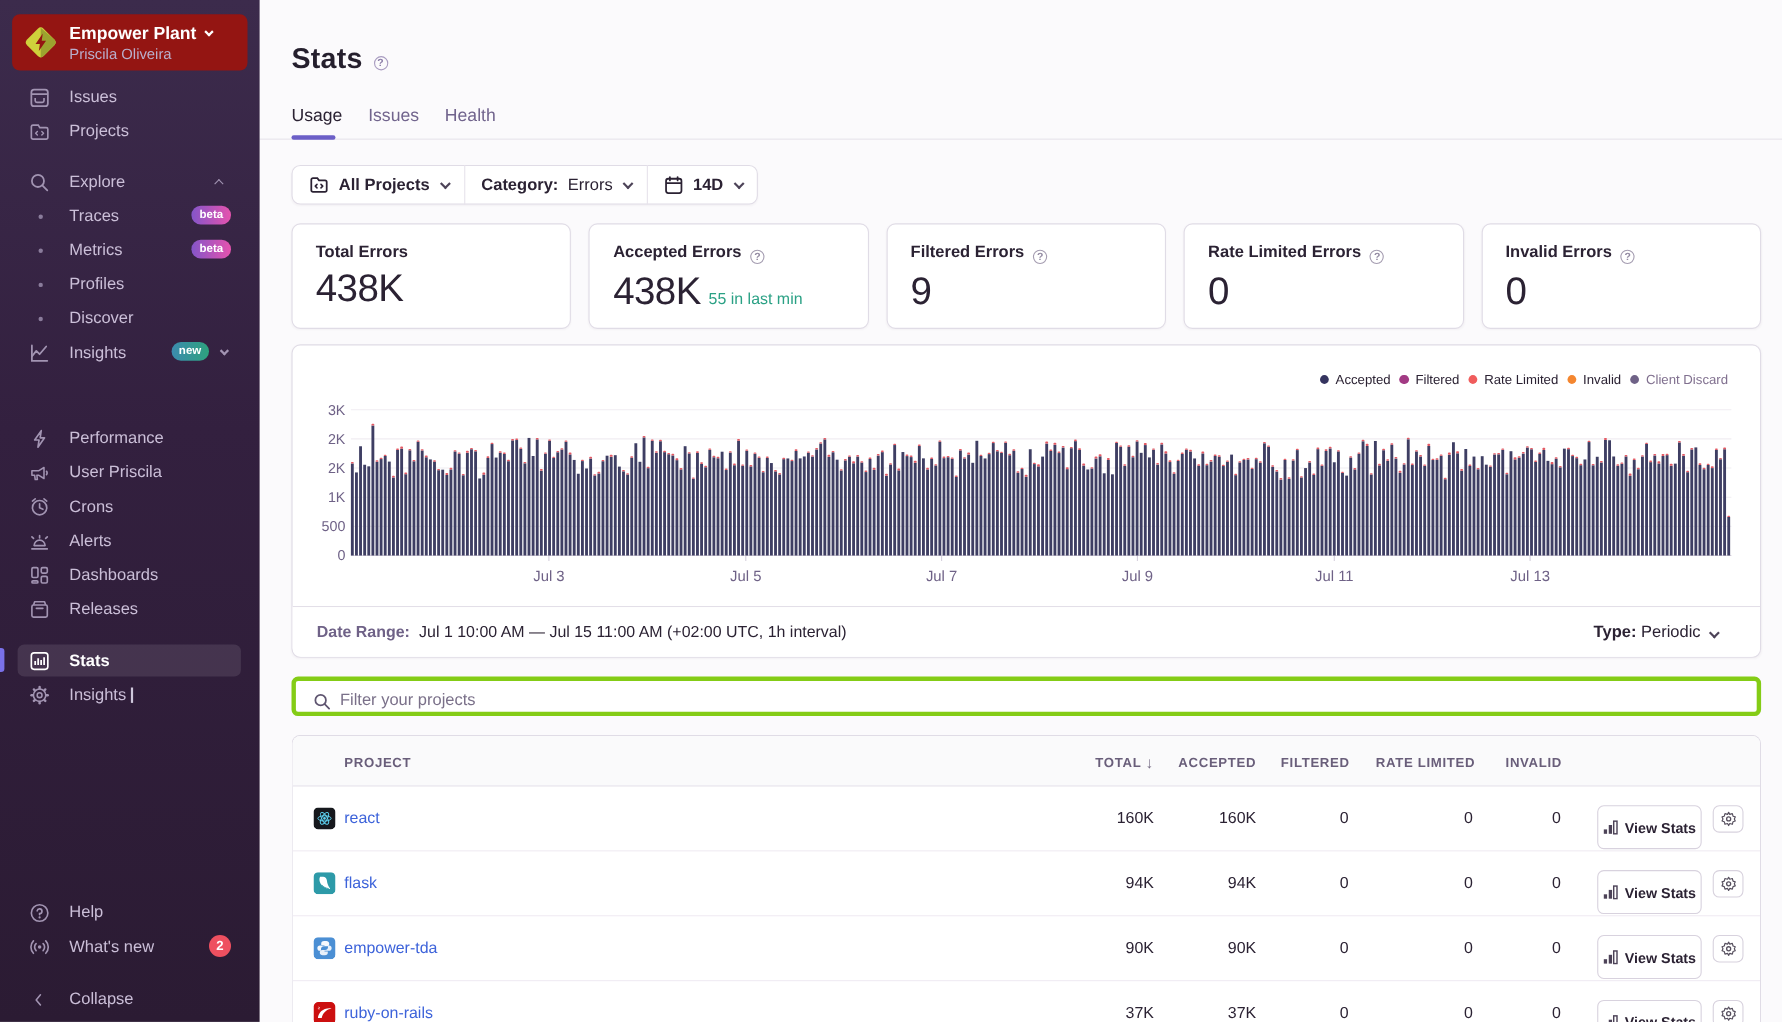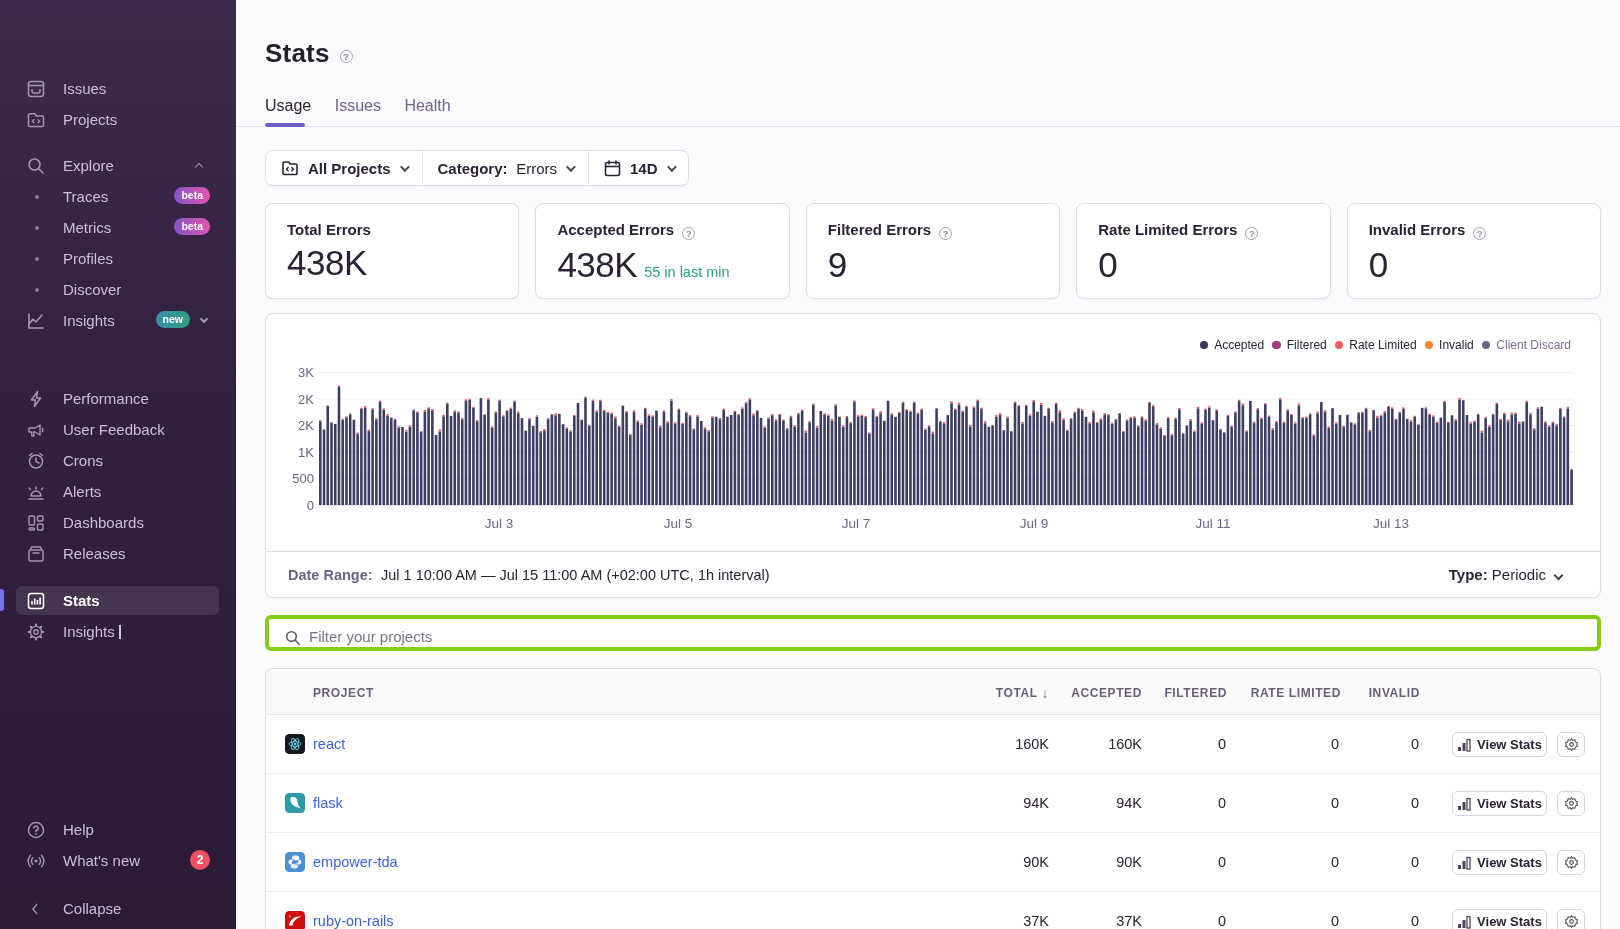--- a/index.html
+++ b/index.html
@@ -59,21 +59,21 @@
 .search { position:absolute; left:29px; top:599px; width:1336px; height:36px; background:#fff; border:4px solid #84cc16; border-radius:6px; }
 .search .ph { position:absolute; left:40px; top:9px; font-size:15px; color:#7A7089; }
 
 .tbl { position:absolute; left:29px; top:652px; width:1336px; height:277px; background:#fff; border:1px solid #E0DCE6; border-radius:8px 8px 0 0; border-bottom:none; overflow:hidden; }
 .thead { position:relative; height:46px; background:#FAFAFB; border-bottom:1px solid #E7E3EB; font-size:12px; font-weight:700; color:#695E7A; letter-spacing:0.6px; }
 .thead > span { position:absolute; top:17px; white-space:nowrap; }
 .trow { position:relative; height:59px; border-bottom:1px solid #F0ECF3; font-size:14.5px; color:#2B2233; }
 .picon { position:absolute; left:19px; top:19px; width:20px; height:20px; border-radius:4px; }
 .pname { position:absolute; left:47px; top:21px; color:#3D63DA; }
 .num { position:absolute; top:21px; text-align:right; }
-.vbtn { position:absolute; left:1186px; top:17px; width:95px; height:25px; border:1px solid #D8D2DE; border-radius:6px; background:#fff; font-size:13px; font-weight:700; color:#2B2233; display:flex; align-items:center; justify-content:center; gap:6px; }
+.vbtn { position:absolute; left:1186px; top:17px; width:95px; height:40px; border:1px solid #D8D2DE; border-radius:6px; background:#fff; font-size:13px; font-weight:700; color:#2B2233; display:flex; align-items:center; justify-content:center; gap:6px; }
 .gbtn { position:absolute; left:1291px; top:17px; width:28px; height:25px; border:1px solid #D8D2DE; border-radius:6px; background:#fff; display:flex; align-items:center; justify-content:center; }
 
 .bottomnav { position:absolute; left:0; width:236px; }
 </style>
 </head>
 <body>
 
 <div class="main">
   <div class="h1">Stats<span class="qm">?</span></div>
   <div class="tabs">
@@ -905,20 +905,29 @@
           <svg width="15" height="15" viewBox="0 0 18 18">
             <circle cx="9" cy="9" r="2.2" fill="none" stroke="#57505F" stroke-width="1.4"></circle>
             <path d="M9 1.8 L10.2 4 L13 3.2 L13.8 6 L16.2 6.8 L15.2 9 L16.2 11.2 L13.8 12 L13 14.8 L10.2 14 L9 16.2 L7.8 14 L5 14.8 L4.2 12 L1.8 11.2 L2.8 9 L1.8 6.8 L4.2 6 L5 3.2 L7.8 4 Z" fill="none" stroke="#57505F" stroke-width="1.3" stroke-linejoin="round"></path>
           </svg>
         </span>
 </div>
   </div>
 </div>
 
 <div class="sidebar">
+  <div class="orgbox">
+    <svg class="orglogo" viewBox="0 0 32 32">
+      <path d="M13.2 2.8 a4 4 0 0 1 5.6 0 L29.2 13.2 a4 4 0 0 1 0 5.6 L18.8 29.2 a4 4 0 0 1 -5.6 0 L2.8 18.8 a4 4 0 0 1 0 -5.6 Z" fill="#CFD13B"></path>
+      <path d="M16 1.8 L29.2 13.2 a4 4 0 0 1 0 5.6 L18.8 29.2 a4 4 0 0 1 -2.8 1.2 L16 16 Z" fill="#9CA32F"></path>
+      <path d="M18 7.5 L11 17.5 L15.2 17.5 L14.2 24.5 L21.2 14.5 L17 14.5 Z" fill="#941512"></path>
+    </svg>
+    <div class="orgname">Empower Plant <span class="chev-dn" style="width:6px;height:6px;border-color:#fff;vertical-align:3px;margin-left:4px;"></span></div>
+    <div class="orgsub">Priscila Oliveira</div>
+  </div>
 
   <div class="nav" style="top:73px;">
     <div class="navitem">
         <svg class="ic" viewBox="0 0 18 18">
           <rect x="1.5" y="1.5" width="15" height="15" rx="2.5" fill="none" stroke="#A294B2" stroke-width="1.6"></rect>
           <line x1="1.5" y1="5.5" x2="16.5" y2="5.5" stroke="#A294B2" stroke-width="1.5"></line>
           <path d="M5 9 L5 11.5 A1.5 1.5 0 0 0 6.5 13 L11.5 13 A1.5 1.5 0 0 0 13 11.5 L13 9" fill="none" stroke="#A294B2" stroke-width="1.5"></path>
         </svg>
         <span class="lb">Issues</span>
       </div>
@@ -974,21 +983,21 @@
         <svg class="ic" viewBox="0 0 18 18">
           <path d="M10.5 1.5 L4.5 10 L8.5 10 L7.5 16.5 L13.5 8 L9.5 8 Z" fill="none" stroke="#A294B2" stroke-width="1.5" stroke-linejoin="round"></path>
         </svg>
         <span class="lb">Performance</span>
       </div>
     <div class="navitem">
         <svg class="ic" viewBox="0 0 18 18">
           <path d="M2 7 L2 11 L4.5 11 L5 15 L7 15 L6.5 11 L8 11 L13 14 L13 4 L8 7 Z" fill="none" stroke="#A294B2" stroke-width="1.4" stroke-linejoin="round"></path>
           <path d="M15 7 A3 3 0 0 1 15 11" fill="none" stroke="#A294B2" stroke-width="1.4"></path>
         </svg>
-        <span class="lb">User Feedback</span>
+        <span class="lb">User Priscila</span>
       </div>
     <div class="navitem">
         <svg class="ic" viewBox="0 0 18 18">
           <circle cx="9" cy="9.5" r="6.5" fill="none" stroke="#A294B2" stroke-width="1.5"></circle>
           <path d="M9 6 L9 9.5 L12 11" fill="none" stroke="#A294B2" stroke-width="1.5" stroke-linecap="round"></path>
           <path d="M2.5 3.5 L5 1.5 M15.5 3.5 L13 1.5" stroke="#A294B2" stroke-width="1.5" stroke-linecap="round"></path>
         </svg>
         <span class="lb">Crons</span>
       </div>
     <div class="navitem">

